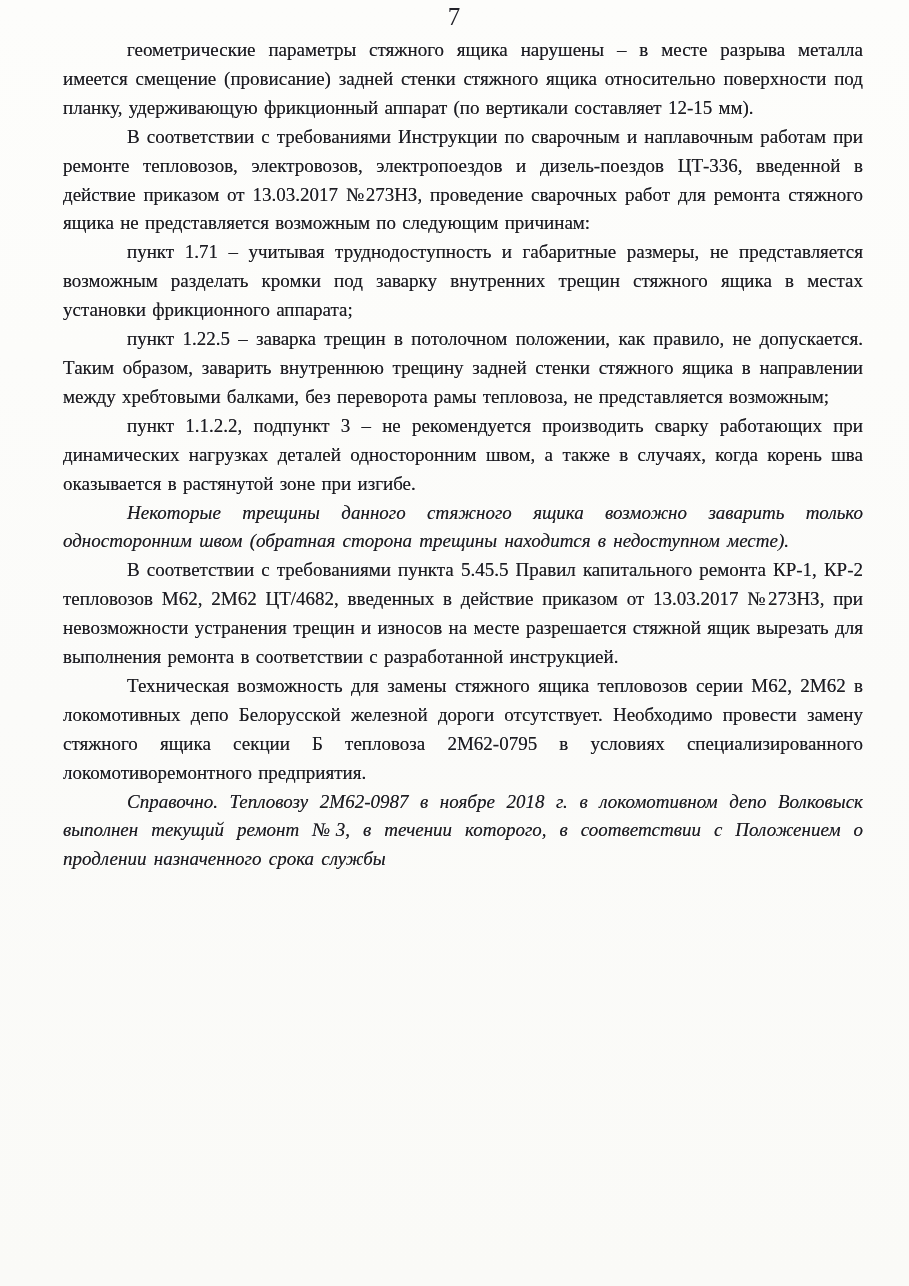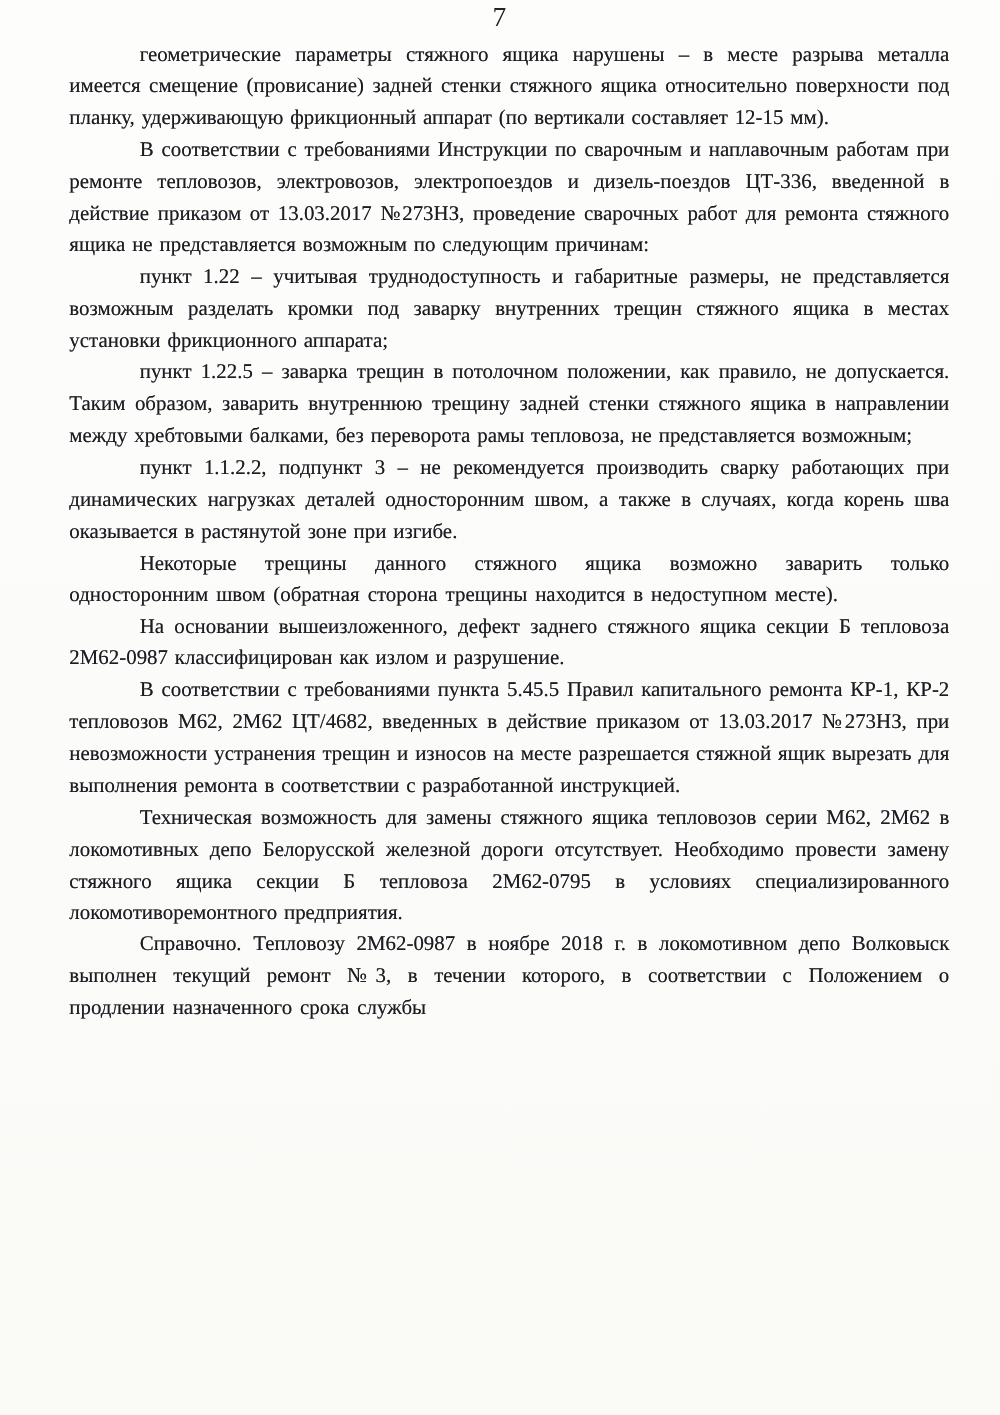--- a/index.html
+++ b/index.html
@@ -43,33 +43,33 @@
     font-size: 19px;
     line-height: 28.9px;
     text-shadow: 0 0 0.5px rgba(28,28,36,0.65);
   }
   .para {
     margin: 0;
     text-indent: 64px;
     word-spacing: 1.5px;
   }
   .para.italic {
+    font-style: italic;
     word-spacing: 2.5px;
   }
 </style>
 </head>
 <body>
 
 <div class="page">
   <div class="page-number">7</div>
   <div class="text-block">
       <p class="para normal">геометрические параметры стяжного ящика нарушены – в месте разрыва металла имеется смещение (провисание) задней стенки стяжного ящика относительно поверхности под планку, удерживающую фрикционный аппарат (по вертикали составляет 12-15 мм).</p>
       <p class="para normal">В соответствии с требованиями Инструкции по сварочным и наплавочным работам при ремонте тепловозов, электровозов, электропоездов и дизель-поездов ЦТ-336, введенной в действие приказом от 13.03.2017 №273НЗ, проведение сварочных работ для ремонта стяжного ящика не представляется возможным по следующим причинам:</p>
-      <p class="para normal">пункт 1.22 – учитывая труднодоступность и габаритные размеры, не представляется возможным разделать кромки под заварку внутренних трещин стяжного ящика в местах установки фрикционного аппарата;</p>
+      <p class="para normal">пункт 1.71 – учитывая труднодоступность и габаритные размеры, не представляется возможным разделать кромки под заварку внутренних трещин стяжного ящика в местах установки фрикционного аппарата;</p>
       <p class="para normal">пункт 1.22.5 – заварка трещин в потолочном положении, как правило, не допускается. Таким образом, заварить внутреннюю трещину задней стенки стяжного ящика в направлении между хребтовыми балками, без переворота рамы тепловоза, не представляется возможным;</p>
       <p class="para normal">пункт 1.1.2.2, подпункт 3 – не рекомендуется производить сварку работающих при динамических нагрузках деталей односторонним швом, а также в случаях, когда корень шва оказывается в растянутой зоне при изгибе.</p>
       <p class="para italic">Некоторые трещины данного стяжного ящика возможно заварить только односторонним швом (обратная сторона трещины находится в недоступном месте).</p>
-      <p class="para normal">На основании вышеизложенного, дефект заднего стяжного ящика секции Б тепловоза 2М62-0987 классифицирован как излом и разрушение.</p>
       <p class="para normal">В соответствии с требованиями пункта 5.45.5 Правил капитального ремонта КР-1, КР-2 тепловозов М62, 2М62 ЦТ/4682, введенных в действие приказом от 13.03.2017 №273НЗ, при невозможности устранения трещин и износов на месте разрешается стяжной ящик вырезать для выполнения ремонта в соответствии с разработанной инструкцией.</p>
       <p class="para normal">Техническая возможность для замены стяжного ящика тепловозов серии М62, 2М62 в локомотивных депо Белорусской железной дороги отсутствует. Необходимо провести замену стяжного ящика секции Б тепловоза 2М62-0795 в условиях специализированного локомотиворемонтного предприятия.</p>
       <p class="para italic">Справочно. Тепловозу 2М62-0987 в ноябре 2018 г. в локомотивном депо Волковыск выполнен текущий ремонт №3, в течении которого, в соответствии с Положением о продлении назначенного срока службы</p>
     </div>
 </div>
 
 </body></html>

